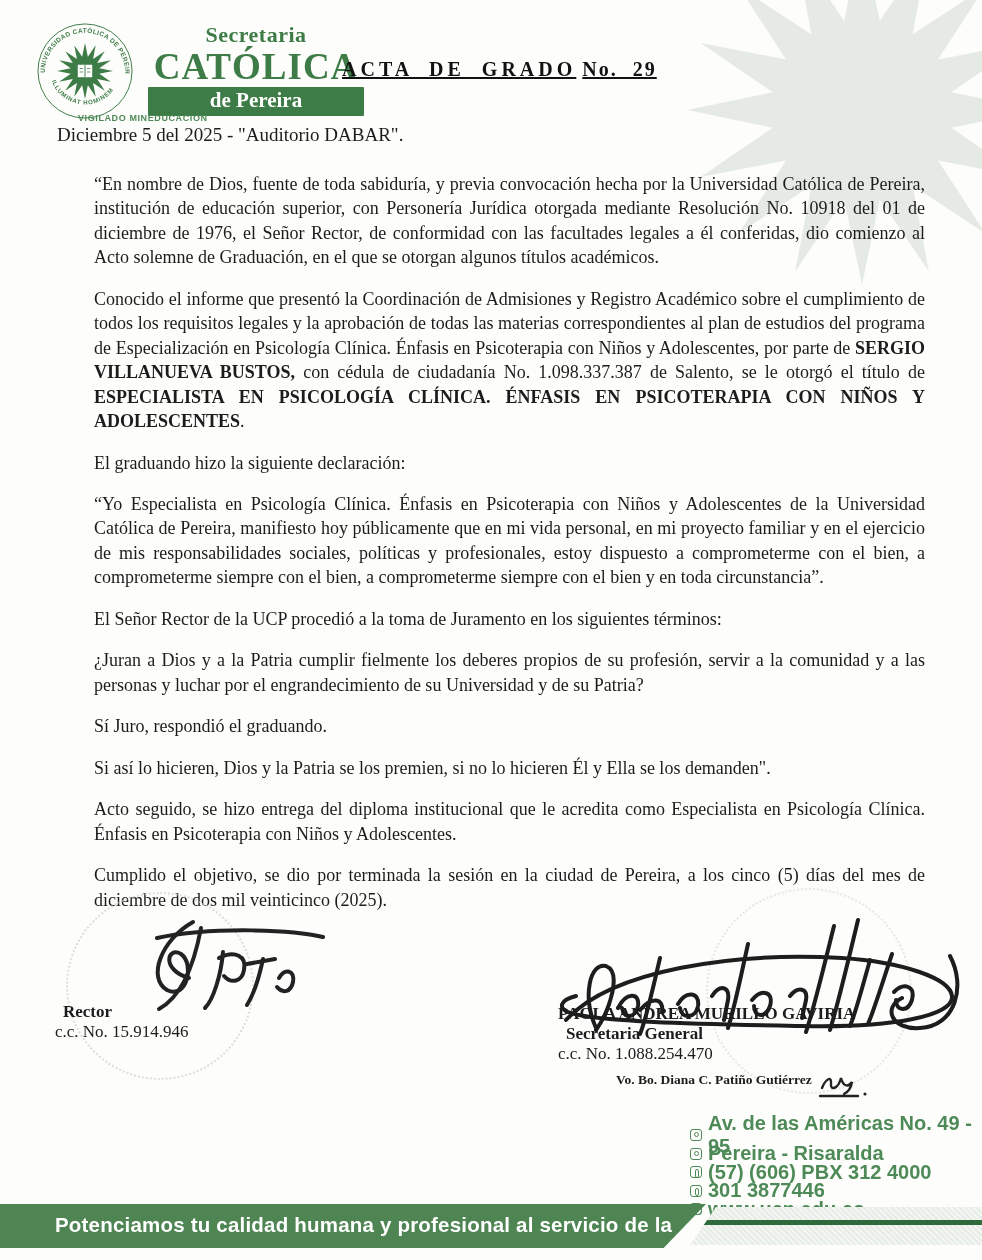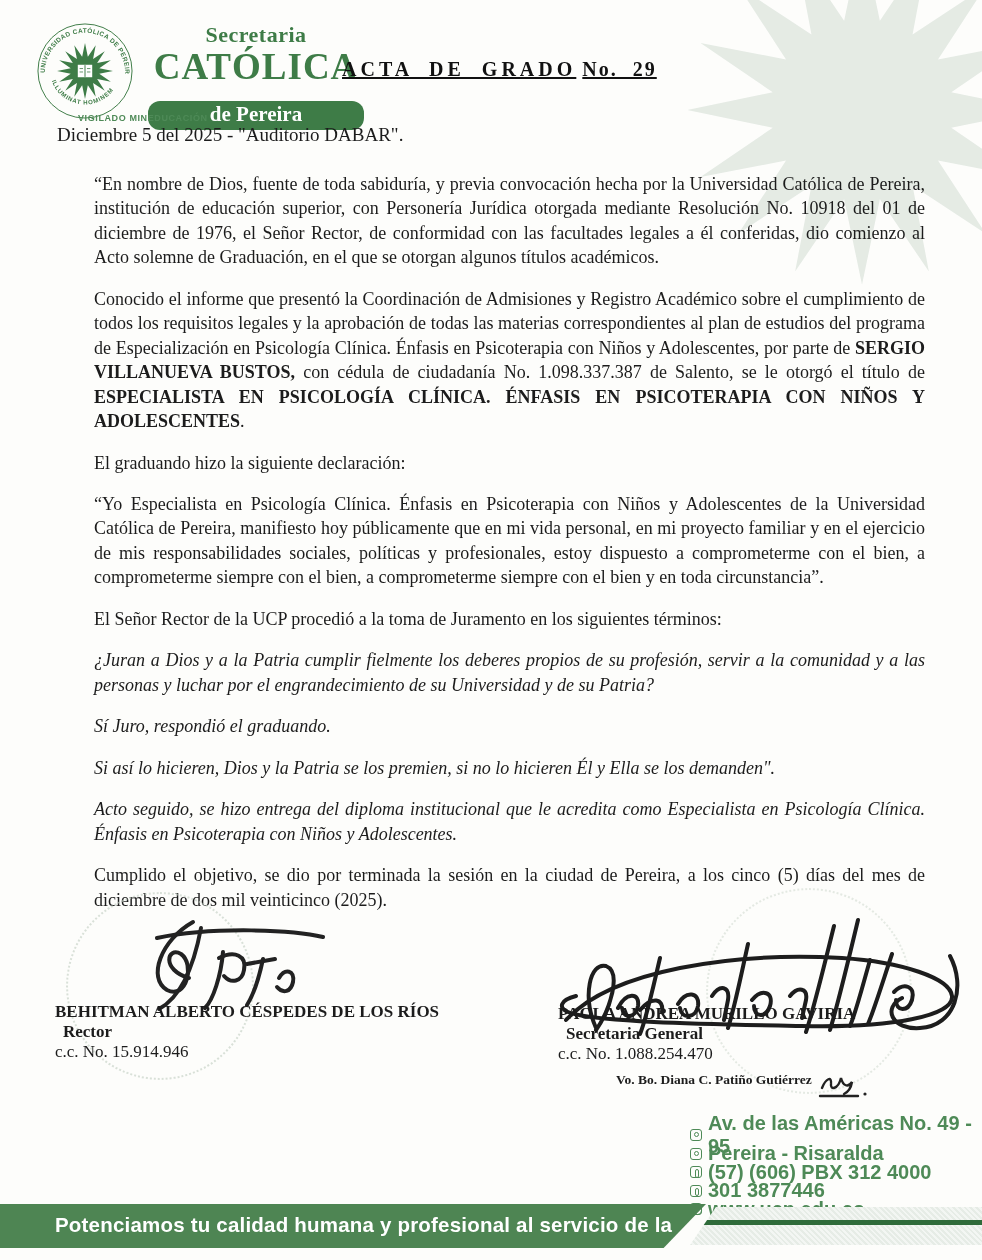--- a/index.html
+++ b/index.html
@@ -10,32 +10,32 @@
     font-family:"Liberation Serif", serif; color:#1c1c1c;
   }
   
   .watermark { position:absolute; top:-80px; right:-70px; width:380px; height:380px; opacity:.85; }
   
   .header { position:absolute; top:22px; left:36px; display:flex; }
   .seal { width:98px; height:98px; }
   .wordmark { margin-left:14px; width:216px; text-align:center; color:#3e7c47; }
   .wm-line1 { font-size:22px; font-weight:bold; letter-spacing:.5px; }
   .wm-line2 { font-size:37px; font-weight:bold; letter-spacing:1px; line-height:1.0; }
-  .wm-bar { margin-top:16px; background:#3e7c47; color:#fff; font-size:21px; font-weight:bold;
-            padding:1px 0 3px; border-radius:12px; }
+  .wm-bar { margin-top:2px; background:#3e7c47; color:#fff; font-size:21px; font-weight:bold;
+            padding:1px 0 3px; border-radius:1px; }
   .vigilado { position:absolute; top:113px; left:78px; font-family:"Liberation Sans",sans-serif;
               font-size:9px; font-weight:bold; color:#4e8a57; letter-spacing:.6px; }
   .doc-title { position:absolute; top:58px; left:342px; font-size:20px; font-weight:bold;
                letter-spacing:4px; word-spacing:8px; color:#111;text-decoration:underline; }
   .doc-title .num { letter-spacing:2px; margin-left:6px; }
   
   .content { position:absolute; top:122px; left:57px; width:868px; font-size:18px; line-height:1.36; }
   .date-line { font-size:19px; margin-bottom:24px; }
   .content p { text-align:justify; margin-bottom:17px;margin-left:37px; }
-  .content p.italic { font-style:italic; }
+  .content p.italic { }
   .content strong { font-weight:bold; }
   
   .stamp { position:absolute; border:2px dotted #c6d2c6; border-radius:50%; opacity:.65; }
   .stamp.left  { left:66px;  top:892px; width:188px; height:188px; }
   .stamp.right { left:706px; top:888px; width:206px; height:206px; opacity:.45; }
   .sig-svg { position:absolute; }
   .sig-left-svg  { left:95px;  top:912px; }
   .sig-right-svg { left:552px; top:900px; }
   .sig-block { position:absolute; font-size:17px; }
   .sig-name { font-weight:bold; }
@@ -151,21 +151,20 @@
       <path d="M282,26 C272,66 262,108 254,132"></path>
       <path d="M306,20 C296,62 286,104 278,130"></path>
       <path d="M318,60 C310,88 304,112 298,126"></path>
       <path d="M340,54 C330,84 322,110 316,124"></path>
       <path d="M342,92 C352,82 364,86 360,100 C356,112 344,112 344,100"></path>
       <path d="M398,56 C414,86 404,126 368,128 C340,130 330,108 350,98"></path>
     </g>
   </svg>
 
   <div class="sig-block sig-left-block">
-    <div class="sig-name">BEHITMAN ALBERTO CÉSPEDES DE LOS RÍOS</div>
     <div class="sig-role">Rector</div>
     <div class="sig-id">c.c. No. 15.914.946</div>
   </div>
   <div class="sig-block sig-right-block">
     <div class="sig-name">PAOLA ANDREA MURILLO GAVIRIA</div>
     <div class="sig-role">Secretaria General</div>
     <div class="sig-id">c.c. No. 1.088.254.470</div>
   </div>
 
   <div class="vobo">

